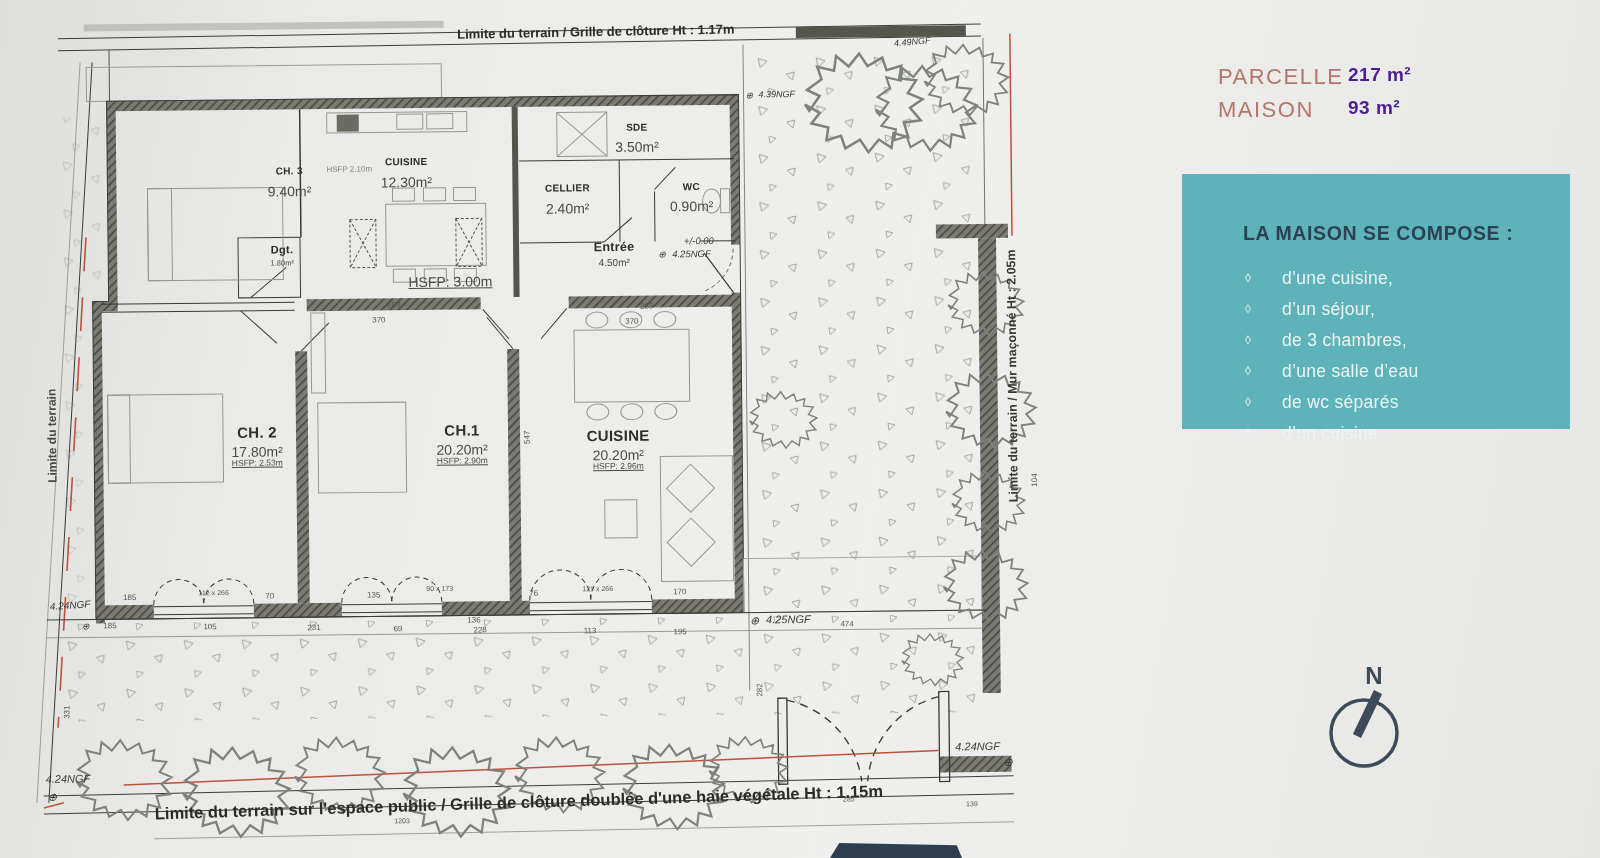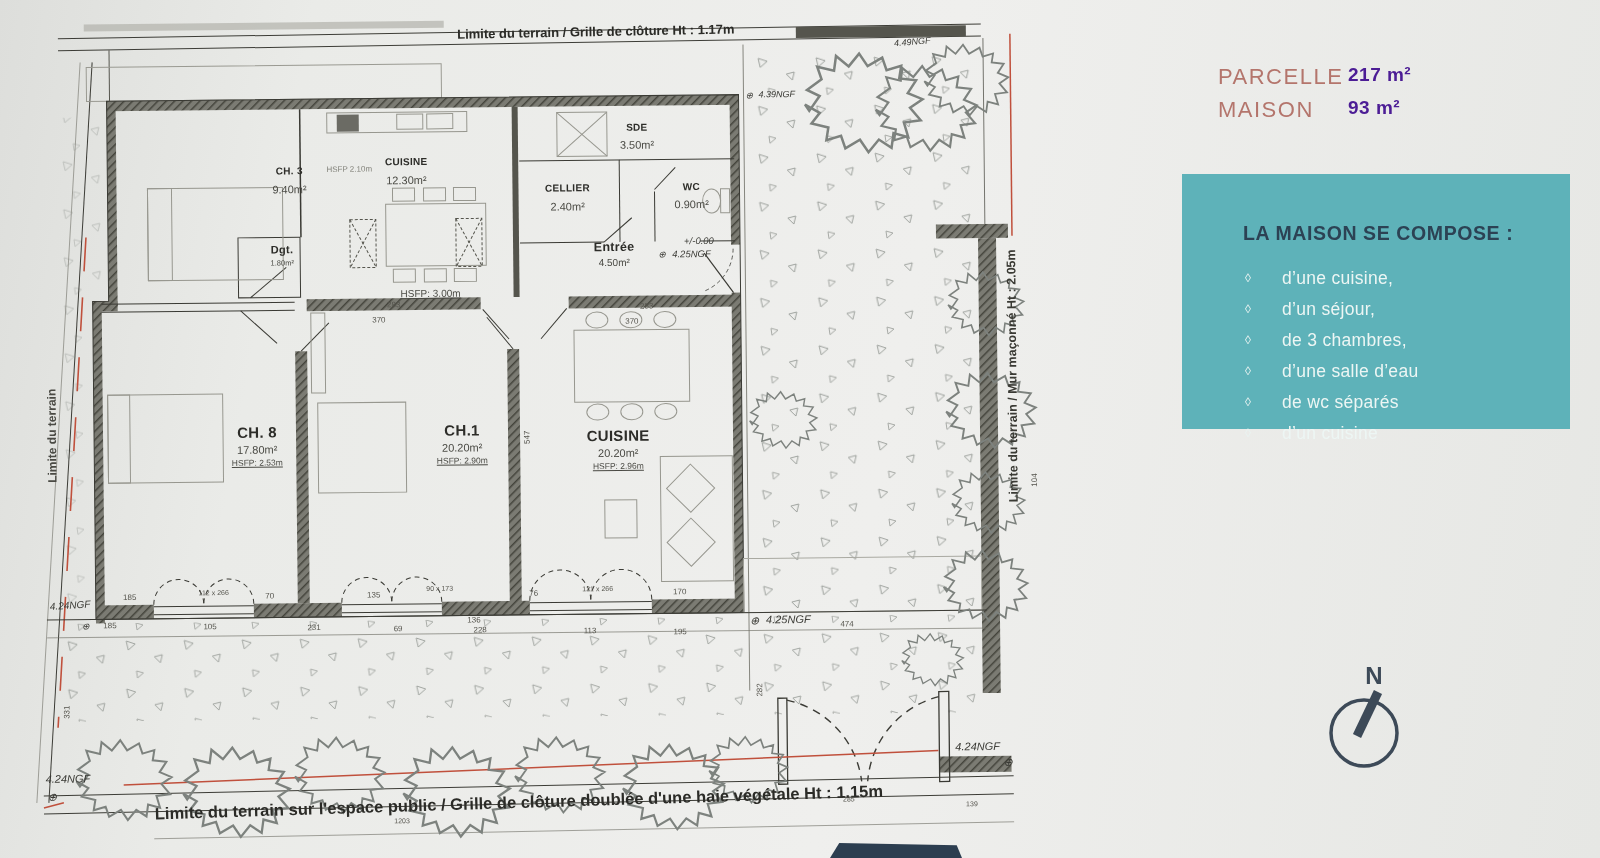--- a/index.html
+++ b/index.html
@@ -7,21 +7,21 @@
   body {
     font-family:"Liberation Sans", sans-serif;
     background:linear-gradient(100deg,#dddedb 0%,#eaebe8 18%,#efefed 55%,#e6e7e4 100%);
   }
   #page { position:relative; width:1600px; height:858px; }
   #plan-wrap { position:absolute; inset:0; transform:rotate(-0.6deg); }
   .abs { position:absolute; white-space:nowrap; }
   .c { transform:translateX(-50%); }
   .rlabel { font-weight:700; font-size:10px; color:#2d2d29; letter-spacing:.3px; }
   .rlabel.sm { font-size:11px; }
-  .rarea { font-size:11px; color:#4a4a44; }
+  .rarea { font-size:14px; color:#4a4a44; }
   .rhsfp { font-size:8.5px; color:#4a4a44; text-decoration:underline; }
   .dim { font-size:8px; color:#55544d; }
   .dim.v { transform:translateX(-50%) rotate(-90deg); }
   .ngf { font-size:10px; font-style:italic; color:#3a3a35; }
   .bound { font-weight:700; color:#2b2b27; }
   .vrot { transform:translate(-50%,-50%) rotate(-90deg); transform-origin:center; }
   .stat-label { font-size:22px; letter-spacing:1.5px; color:#b4756c; font-weight:500; }
   .stat-value { font-size:19px; font-weight:700; color:#4c1d95; letter-spacing:.5px; }
   #compose-box { position:absolute; left:1182px; top:174px; width:388px; height:255px; background:#5eb2b9; }
   #compose-title { position:absolute; left:61px; top:48px; font-size:19.5px; font-weight:700; color:#2c4254; letter-spacing:.6px; }
@@ -233,22 +233,22 @@
     <div class="abs c rarea" style="left:570px;top:198px;">2.40m²</div>
     <div class="abs c rlabel" style="left:640px;top:120px;">SDE</div>
     <div class="abs c rarea" style="left:640px;top:137px;">3.50m²</div>
     <div class="abs c rlabel" style="left:694px;top:180px;">WC</div>
     <div class="abs c rarea" style="left:694px;top:197px;">0.90m²</div>
     <div class="abs c rlabel" style="left:616px;top:238px;font-size:12.5px;">Entrée</div>
     <div class="abs c rarea" style="left:616px;top:255px;font-size:10px;">4.50m²</div>
     <div class="abs ngf" style="left:686px;top:234px;font-size:9.5px;">+/-0.00</div>
     <div class="abs ngf" style="left:660px;top:248px;font-size:9px;">⊕</div>
     <div class="abs ngf" style="left:674px;top:247px;font-size:9.5px;">4.25NGF</div>
-    <div class="abs c rhsfp" style="left:432px;top:270px;font-size:10px;margin-top:14px;">HSFP: 3.00m</div>
-    <div class="abs c rlabel" style="left:257px;top:418px;font-size:15px;">CH. 8</div>
+    <div class="abs c rhsfp" style="left:452px;top:270px;font-size:14px;">HSFP: 3.00m</div>
+    <div class="abs c rlabel" style="left:257px;top:418px;font-size:15px;">CH. 2</div>
     <div class="abs c rarea" style="left:257px;top:438px;">17.80m²</div>
     <div class="abs c rhsfp" style="left:257px;top:452px;">HSFP: 2.53m</div>
     <div class="abs c rlabel" style="left:462px;top:418px;font-size:15px;">CH.1</div>
     <div class="abs c rarea" style="left:462px;top:438px;">20.20m²</div>
     <div class="abs c rhsfp" style="left:462px;top:452px;">HSFP: 2.90m</div>
     <div class="abs c rlabel" style="left:618px;top:425px;font-size:15px;">CUISINE</div>
     <div class="abs c rarea" style="left:618px;top:445px;">20.20m²</div>
     <div class="abs c rhsfp" style="left:618px;top:459px;text-decoration:underline;">HSFP: 2.96m</div>
 
     <div class="abs ngf" style="left:898px;top:38px;font-size:9px;transform:rotate(-4deg);">4.49NGF</div>

